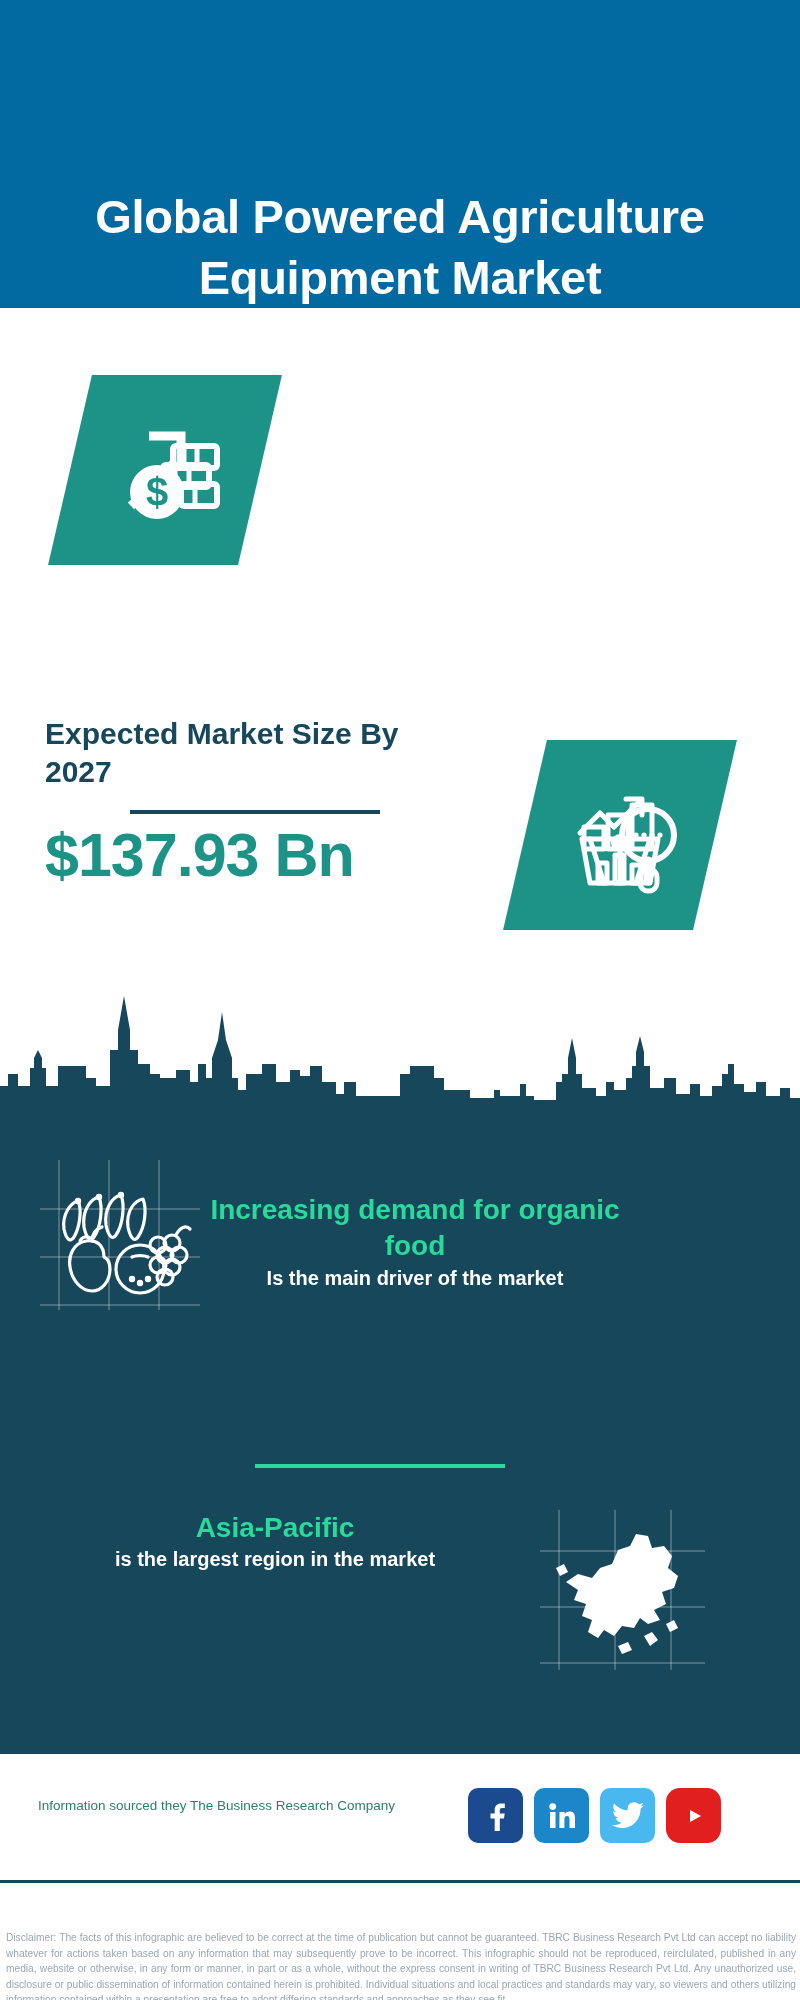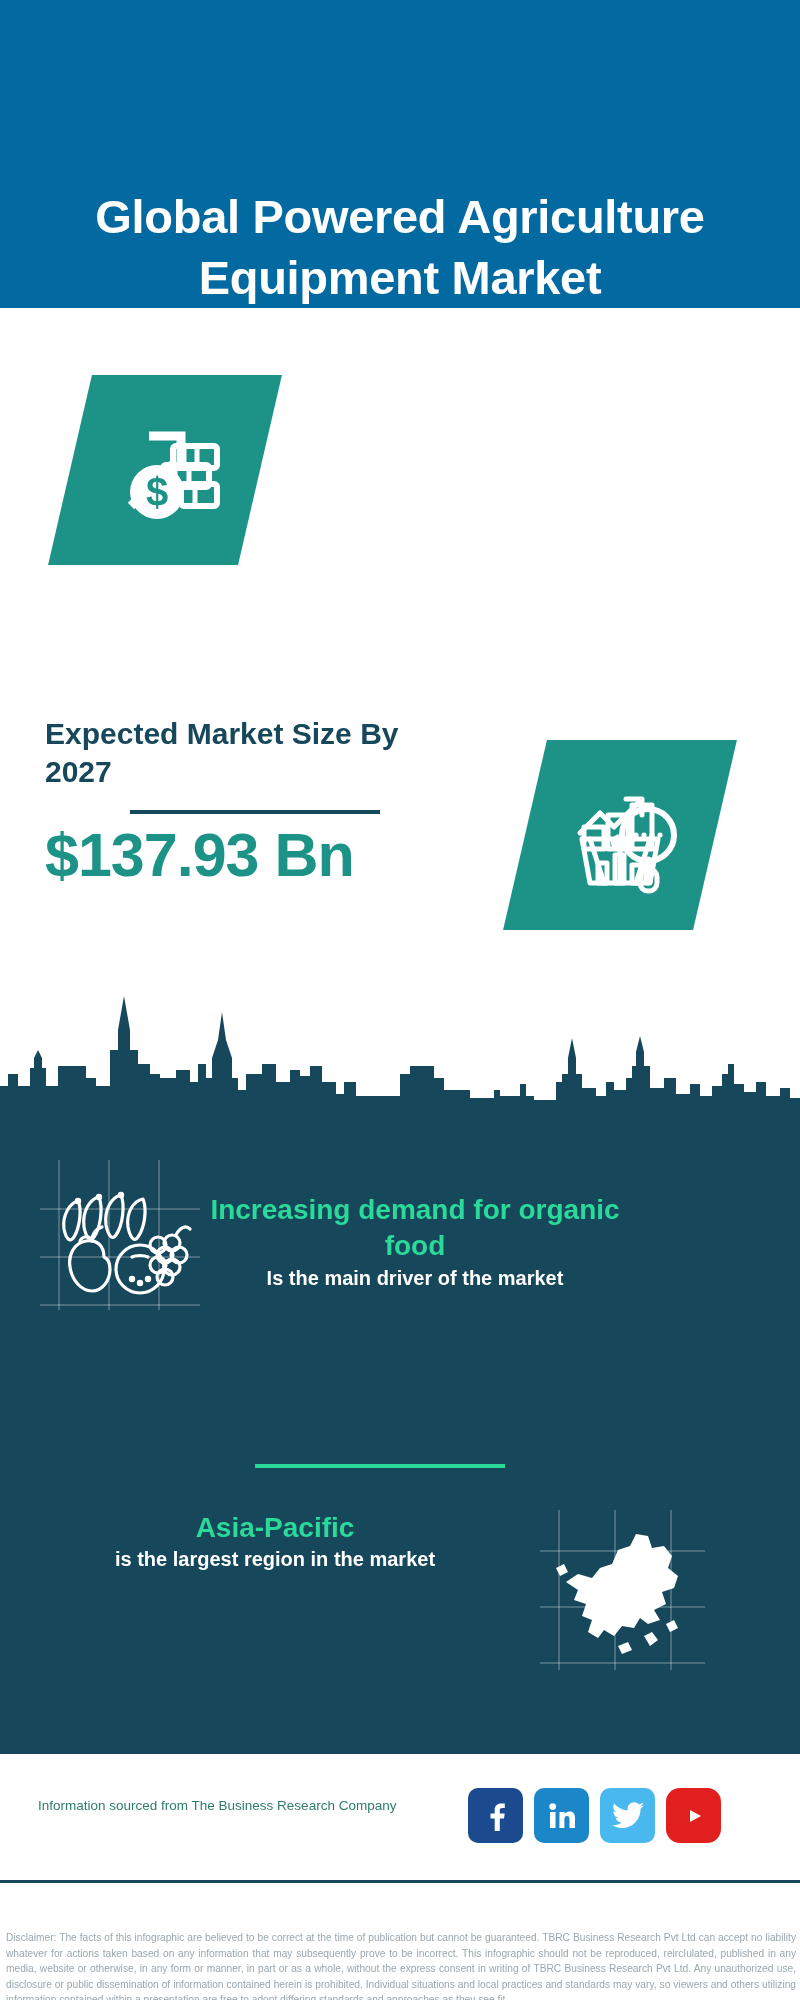--- a/index.html
+++ b/index.html
@@ -261,21 +261,21 @@
     <path fill="#ffffff" d="M18 62 L30 54 L44 58 L52 48 L64 44 L70 30 L82 26 L88 14 L100 16 L104 28 L116 26 L124 36 L120 48 L130 56 L126 68 L114 72 L118 84 L106 90 L112 100 L100 104 L92 98 L86 108 L74 106 L66 116 L56 110 L50 118 L40 112 L44 100 L34 96 L38 84 L26 80 L30 70 Z"></path>
     <path fill="#ffffff" d="M96 116 L104 112 L110 120 L102 126 Z"></path>
     <path fill="#ffffff" d="M118 104 L126 100 L130 108 L122 112 Z"></path>
     <path fill="#ffffff" d="M70 126 L80 122 L84 130 L74 134 Z"></path>
     <path fill="#ffffff" d="M8 48 L16 44 L20 52 L12 56 Z"></path>
   </svg>
 
   <div class="footer-bar"></div>
   <div class="footer"></div>
   <div class="footer-text">
-    <div>Information sourced from The Business Research Company</div>
+    <div>Information sourced they The Business Research Company</div>
   </div>
 
   <div class="social-row">
     <div class="social s-fb">
       <svg width="30" height="30" viewBox="0 0 30 30">
         <path fill="#ffffff" d="M18.8 30 V17.4 h4.2 l0.7 -4.9 h-4.9 V9.4 c0 -1.4 0.4 -2.4 2.4 -2.4 h2.6 V2.6 C23.4 2.5 21.9 2.4 20.1 2.4 c -3.8 0 -6.4 2.3 -6.4 6.6 v3.5 H9.5 v4.9 h4.2 V30 Z"></path>
       </svg>
     </div>
     <div class="social s-li">
       <svg width="32" height="32" viewBox="0 0 32 32">

